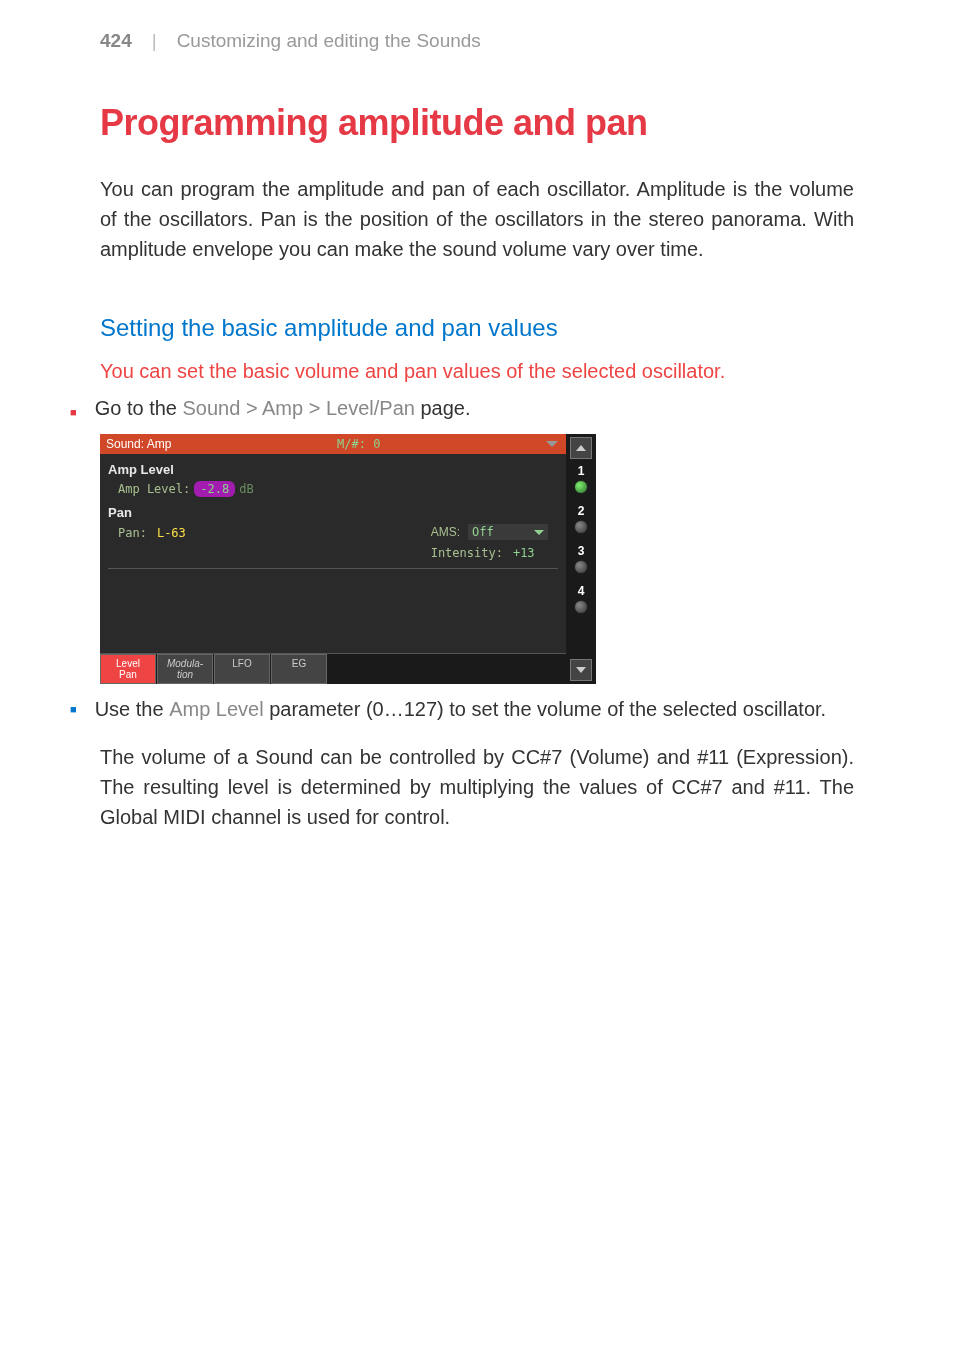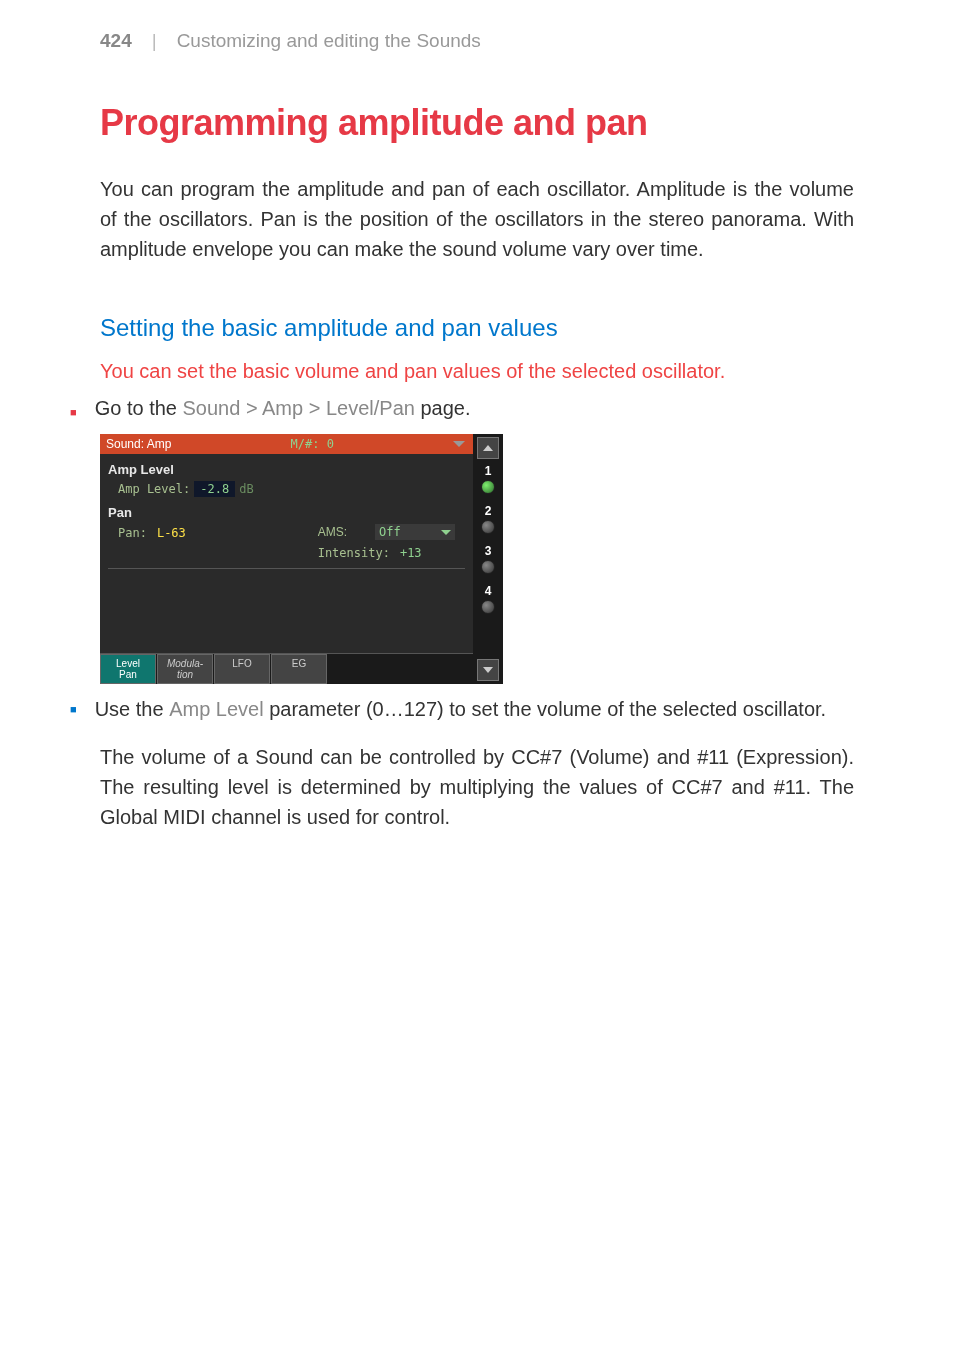--- a/index.html
+++ b/index.html
@@ -35,21 +35,21 @@
     .bullet-row { display: flex; gap: 18px; margin: 0 0 14px -30px; font-size: 20px; }
     .bullet-sq { color: #e63946; font-size: 11px; margin-top: 9px; }
     .bullet-sq.blue { color: #0077cc; }
     .menu-path { color: #888; font-weight: 500; }
     .param { color: #888; font-weight: 500; }
     .subsection-title { color: #0077cc; font-size: 20px; font-weight: 400; margin: 35px 0 20px 0; }
     .body-para { font-size: 20px; line-height: 1.5; color: #333; margin-bottom: 18px; text-align: justify; }
 
     
     .ui-screenshot {
-      width: 403px;
+      width: 496px;
       background: #1a1a1a;
       font-family: Arial, sans-serif;
       font-size: 12px;
       margin: 10px 0 10px 0;
       display: flex;
     }
     .ui-main { flex: 1; display: flex; flex-direction: column; }
     .ui-titlebar {
       background: #d04828;
       color: #fff;
@@ -66,60 +66,60 @@
       border-left: 6px solid transparent;
       border-right: 6px solid transparent;
       border-top: 6px solid #999;
       margin-right: 2px;
     }
     .ui-body { background: #2a2a2a; flex: 1; padding: 4px 8px 8px 8px; }
     .ui-group-label { color: #e8e8e8; font-weight: bold; font-size: 13px; margin: 4px 0 4px 0; }
     .ui-row { display: flex; align-items: center; color: #a8c090; margin: 2px 0; font-size: 12px; font-family: monospace; }
     .ui-field-label { margin-right: 4px; }
     .ui-value-box {
-      background: #0f172a;
+      background: #a21caf;
       color: #8fd18f;
       padding: 1px 6px;
       min-width: 40px;
       text-align: right;
       font-family: monospace;
+      border-radius: 6px;
     }
     .ui-unit { margin-left: 4px; color: #6a8c60; }
     .ui-hr { border: none; border-top: 1px solid #555; margin: 6px 0; }
     .ui-pan-section { display: flex; justify-content: space-between; }
     .ui-pan-left { }
     .ui-pan-right { }
     .ui-ams-row { display: flex; align-items: center; gap: 4px; margin-bottom: 6px; }
     .ui-dropdown {
       background: #3a3a3a;
       color: #8fd18f;
       padding: 1px 4px;
       min-width: 80px;
       text-align: right;
       font-family: monospace;
       display: flex;
       align-items: center;
       justify-content: space-between;
-      margin-left: 20px;
     }
     .ui-dd-arrow { width:0;height:0;border-left:5px solid transparent;border-right:5px solid transparent;border-top:5px solid #8fd18f; margin-left:6px; }
     .ui-spacer { height: 70px; }
     .ui-tabs { display: flex; background: #1a1a1a; border-top: 1px solid #555; }
     .ui-tab {
       background: #444;
       color: #ccc;
       font-size: 10px;
       text-align: center;
       padding: 3px 0;
       width: 56px;
       border: 1px solid #666;
       line-height: 1.1;
       margin-right: 1px;
     }
-    .ui-tab.active { background: #0f766e; color: #fff; }
+    .ui-tab.active { background: #ef4444; color: #fff; }
 
     .ui-side {
       width: 30px;
       background: #1a1a1a;
       display: flex;
       flex-direction: column;
       align-items: center;
       padding: 2px;
     }
     .ui-scroll-btn {

